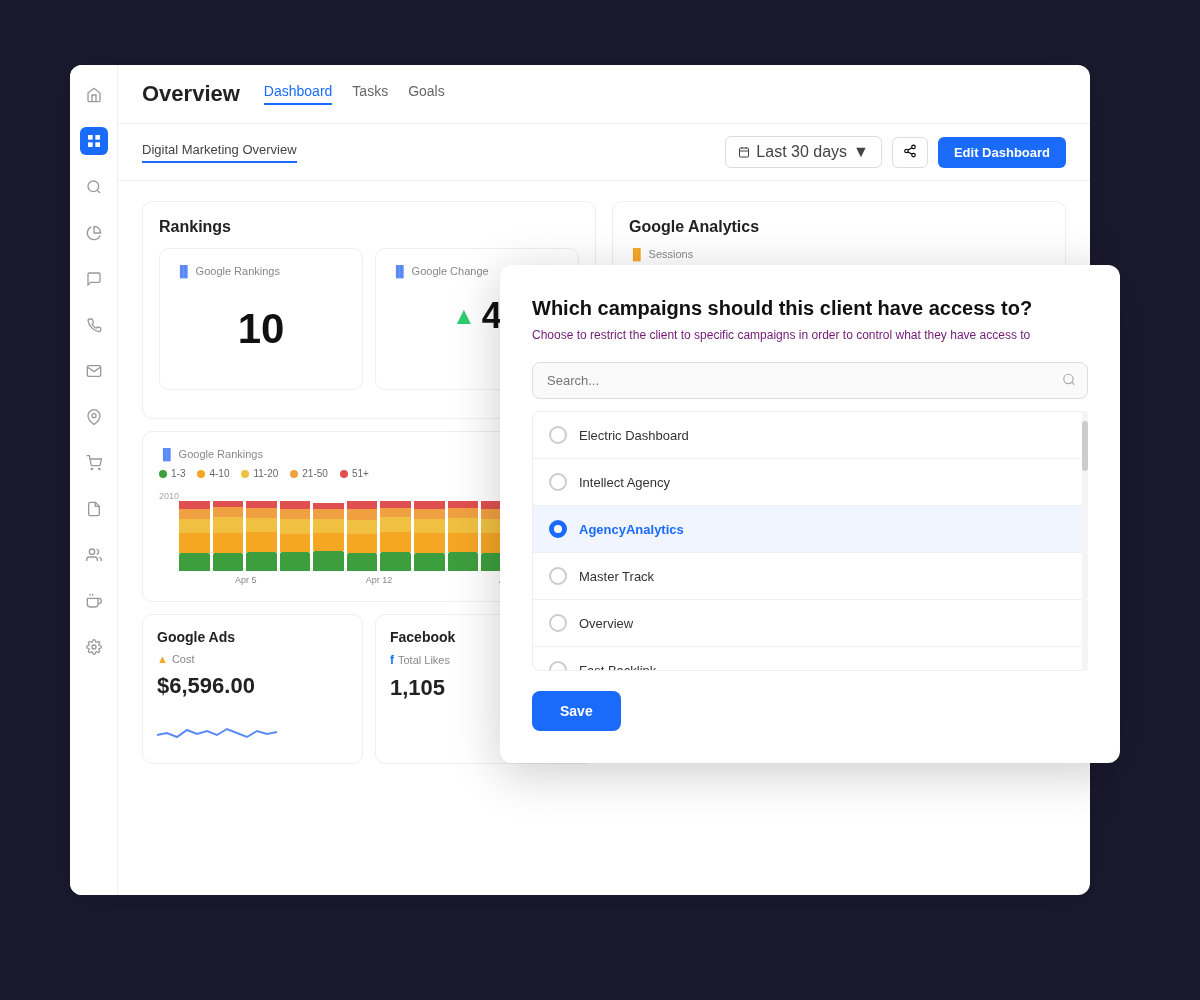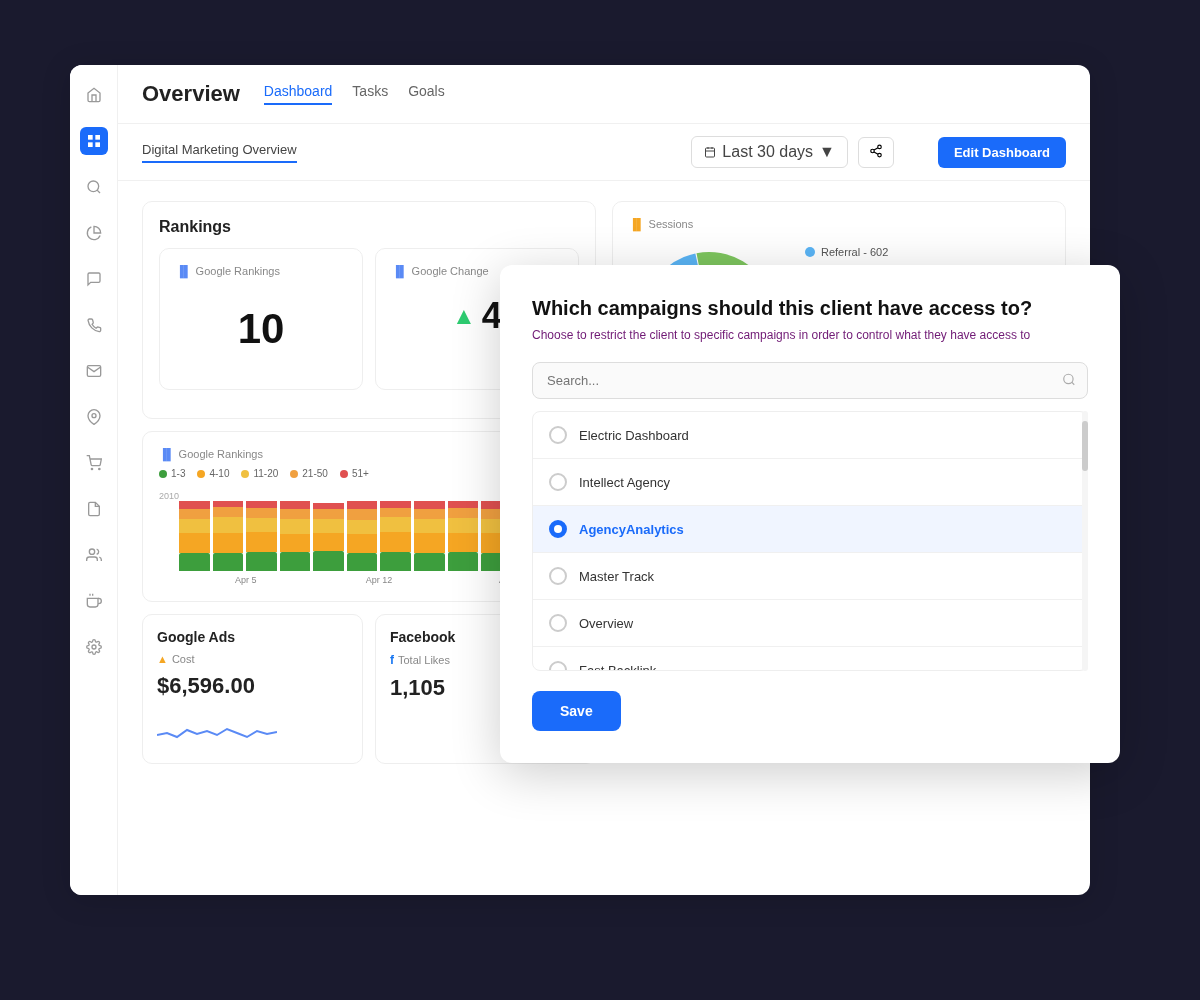--- a/index.html
+++ b/index.html
@@ -25,21 +25,21 @@
     .topnav-tabs { display: flex; gap: 20px; }
     .topnav-tab { font-size: 14px; color: #666; cursor: pointer; padding-bottom: 4px; border-bottom: 2px solid transparent; }
     .topnav-tab.active { color: #1a6bfa; border-bottom: 2px solid #1a6bfa; }
 
     
     .subheader { display: flex; align-items: center; justify-content: space-between; padding: 12px 24px; border-bottom: 1px solid #f0f0f0; }
     .subheader-title { font-size: 13px; color: #444; border-bottom: 2px solid #1a6bfa; padding-bottom: 4px; }
     .subheader-actions { display: flex; gap: 10px; align-items: center; }
     .btn-date { background: #fff; border: 1px solid #ddd; border-radius: 6px; padding: 6px 12px; font-size: 16px; color: #444; cursor: pointer; display: flex; align-items: center; gap: 6px; }
     .btn-share { background: #fff; border: 1px solid #ddd; border-radius: 6px; padding: 6px 10px; font-size: 12px; cursor: pointer; }
-    .btn-edit { background: #1a6bfa; color: #fff; border: none; border-radius: 6px; padding: 8px 16px; font-size: 13px; font-weight: 600; cursor: pointer; margin-left: 34px; }
+    .btn-edit { background: #1a6bfa; color: #fff; border: none; border-radius: 6px; padding: 8px 16px; font-size: 13px; font-weight: 600; cursor: pointer; }
 
     
     .dash-grid { flex: 1; padding: 20px 24px; overflow-y: auto; display: grid; grid-template-columns: 1fr 1fr; gap: 16px; }
 
     .card { background: #fff; border: 1px solid #eee; border-radius: 10px; padding: 16px; }
     .card-subtitle { font-size: 11px; color: #888; display: flex; align-items: center; gap: 4px; margin-bottom: 8px; }
     .metric-value { font-size: 42px; font-weight: 800; color: #111; text-align: center; padding: 20px 0; }
     .metric-change { display: flex; align-items: center; justify-content: center; gap: 6px; font-size: 36px; font-weight: 800; color: #111; padding: 10px 0; }
     .triangle-up { color: #2ecc71; font-size: 24px; }
 
@@ -396,20 +396,21 @@
                 <span style="color:#1877f2;font-weight:bold;font-size:12px;">f</span>
                 <span>Total Likes</span>
               </div>
               <div class="cost-value">1,105</div>
             </div>
           </div>
         </div>
 
         <div style="display:flex;flex-direction:column;gap:12px;">
           <div class="section-card">
+            <div class="section-title">Google Analytics</div>
             <div class="card-subtitle">
               <span style="color:#f5a623;">▐▌</span>
               <span>Sessions</span>
             </div>
             <div class="analytics-inner">
 
               <div class="donut-container">
                 <svg class="donut-svg" viewBox="0 0 160 160">
 
                   <circle cx="80" cy="80" r="55" fill="none" stroke="#5ab4f5" stroke-width="22" stroke-dasharray="74.5 270.9" stroke-dashoffset="86.35" transform="rotate(-90 80 80)"></circle>

